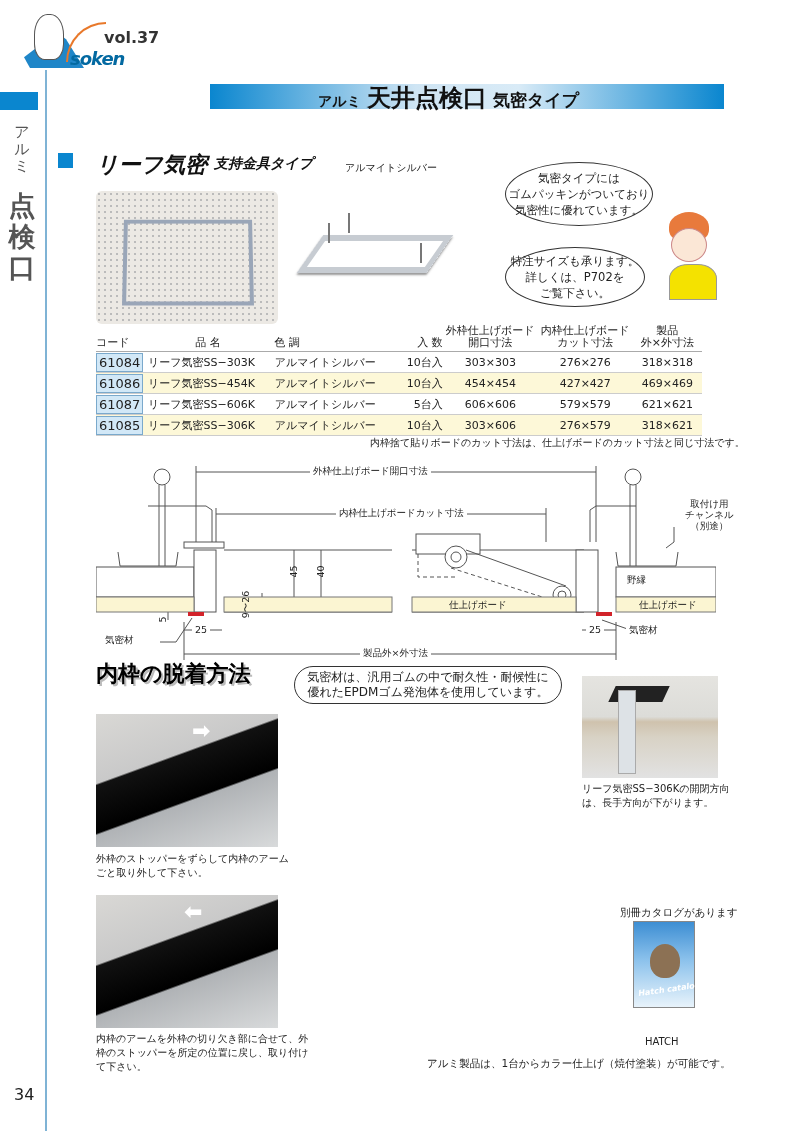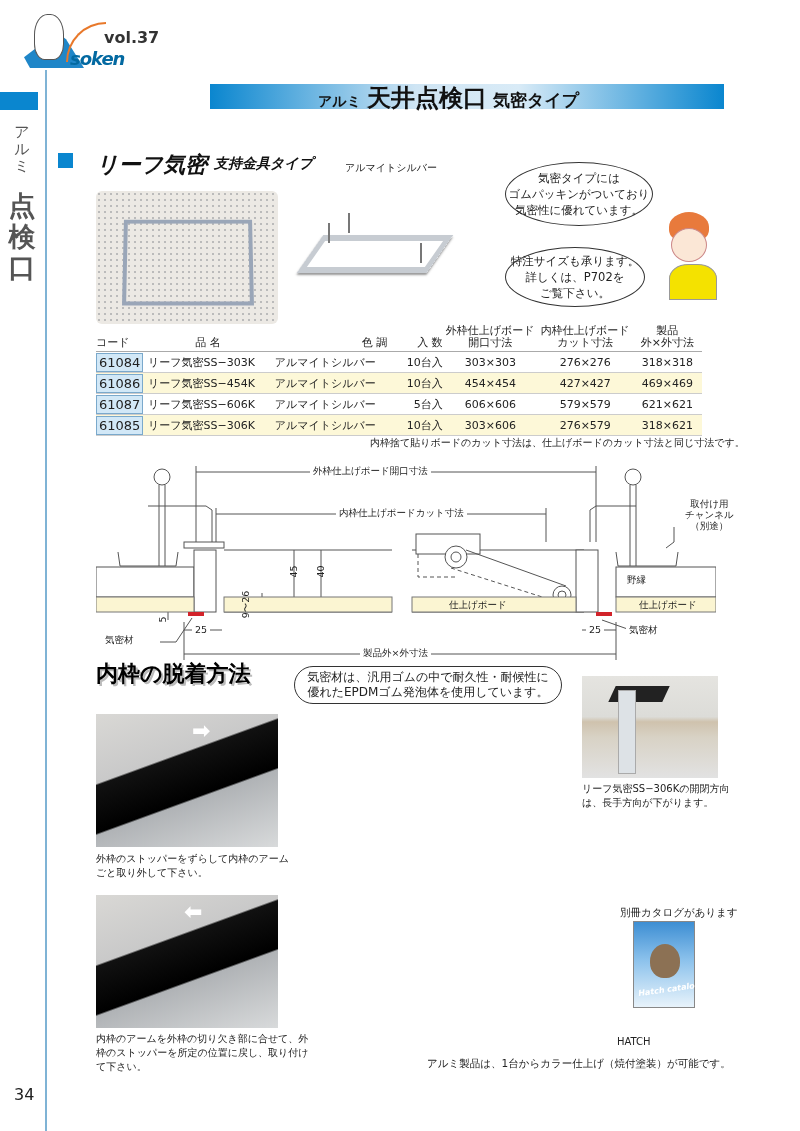--- a/index.html
+++ b/index.html
@@ -87,21 +87,21 @@
   .cap2 { left: 96px; top: 1032px; width: 215px; }
   .ph3 { left: 582px; top: 676px; width: 136px; height: 102px; background: linear-gradient(180deg, #e5e4e0 0%, #dcdcd8 40%, #cfc2ad 45%, #d8d2c5 60%, #e2e2e2 100%); }
   .ph3 .hole { position: absolute; left: 30px; top: 10px; width: 54px; height: 16px; background: #222; transform: skewX(-25deg); }
   .ph3 .panel { position: absolute; left: 36px; top: 14px; width: 18px; height: 84px; background: #dde2e6; border: 1px solid #aaa; }
   .cap3 { left: 582px; top: 782px; width: 160px; }
 
   .cat-label { left: 620px; top: 905px; font-size: 10.5px; }
   .catalog { left: 633px; top: 921px; width: 62px; height: 87px; background: linear-gradient(180deg, #3d8ed3 0%, #8cc2ec 45%, #e8f3fb 100%); border: 1px solid #888; }
   .catalog .egg { position: absolute; left: 16px; top: 22px; width: 30px; height: 34px; border-radius: 50% 50% 45% 45%; background: #8c7154; }
   .catalog .ct { position: absolute; left: 4px; top: 62px; font-size: 8px; font-weight: bold; font-style: italic; color: #fff; transform: rotate(-8deg); white-space: nowrap; }
-  .cat-name { left: 617px; top: 1036px; font-size: 10px; }
+  .cat-name { left: 645px; top: 1036px; font-size: 10px; }
   .bottom-note { left: 427px; top: 1057px; font-size: 10.5px; }
 </style>
 </head>
 <body>
 
 <div class="abs logo-blue"></div>
 <div class="abs logo-dog"></div>
 <div class="abs logo-swoosh"></div>
 <div class="abs logo-vol">vol.37</div>
 <div class="abs logo-text">soken</div>
@@ -147,21 +147,21 @@
 <div class="abs girl">
   <div class="hair"></div>
     <div class="face"></div>
     <div class="body"></div>
 </div>
 
 <div class="abs tbl">
   <div class="thead">
     <div class="c-code">コード</div>
     <div class="c-name" style="text-align:center">品 名</div>
-    <div class="c-color" style="text-align:right">色 調</div>
+    <div class="c-color" style="text-align:left">色 調</div>
     <div class="c-qty">入 数</div>
     <div class="c-open">
         <div>外枠仕上げボード</div>
         <div>開口寸法</div>
       </div>
     <div class="c-cut">
         <div>内枠仕上げボード</div>
         <div>カット寸法</div>
       </div>
     <div class="c-size">

